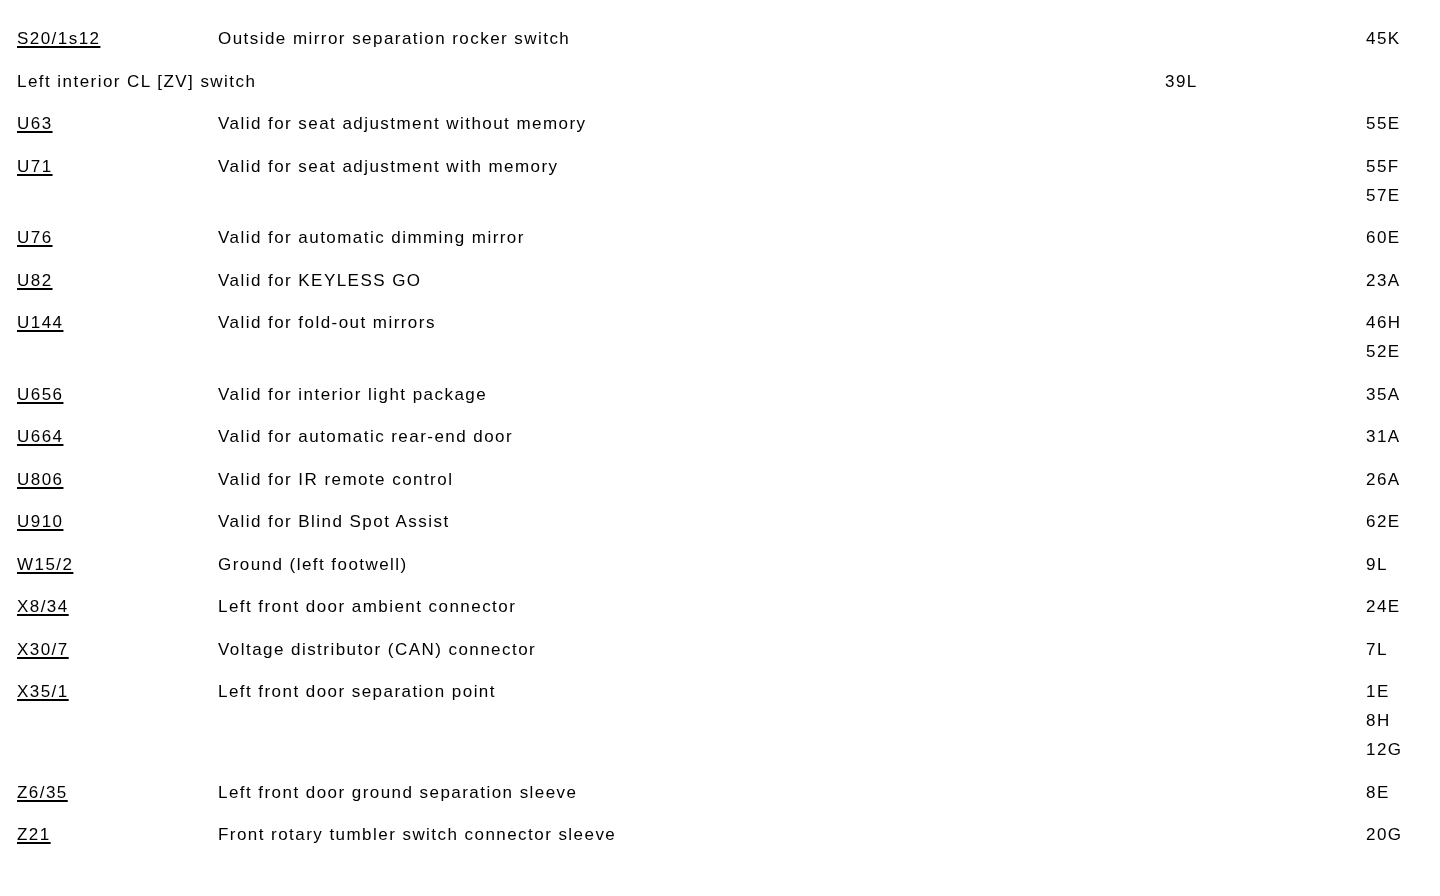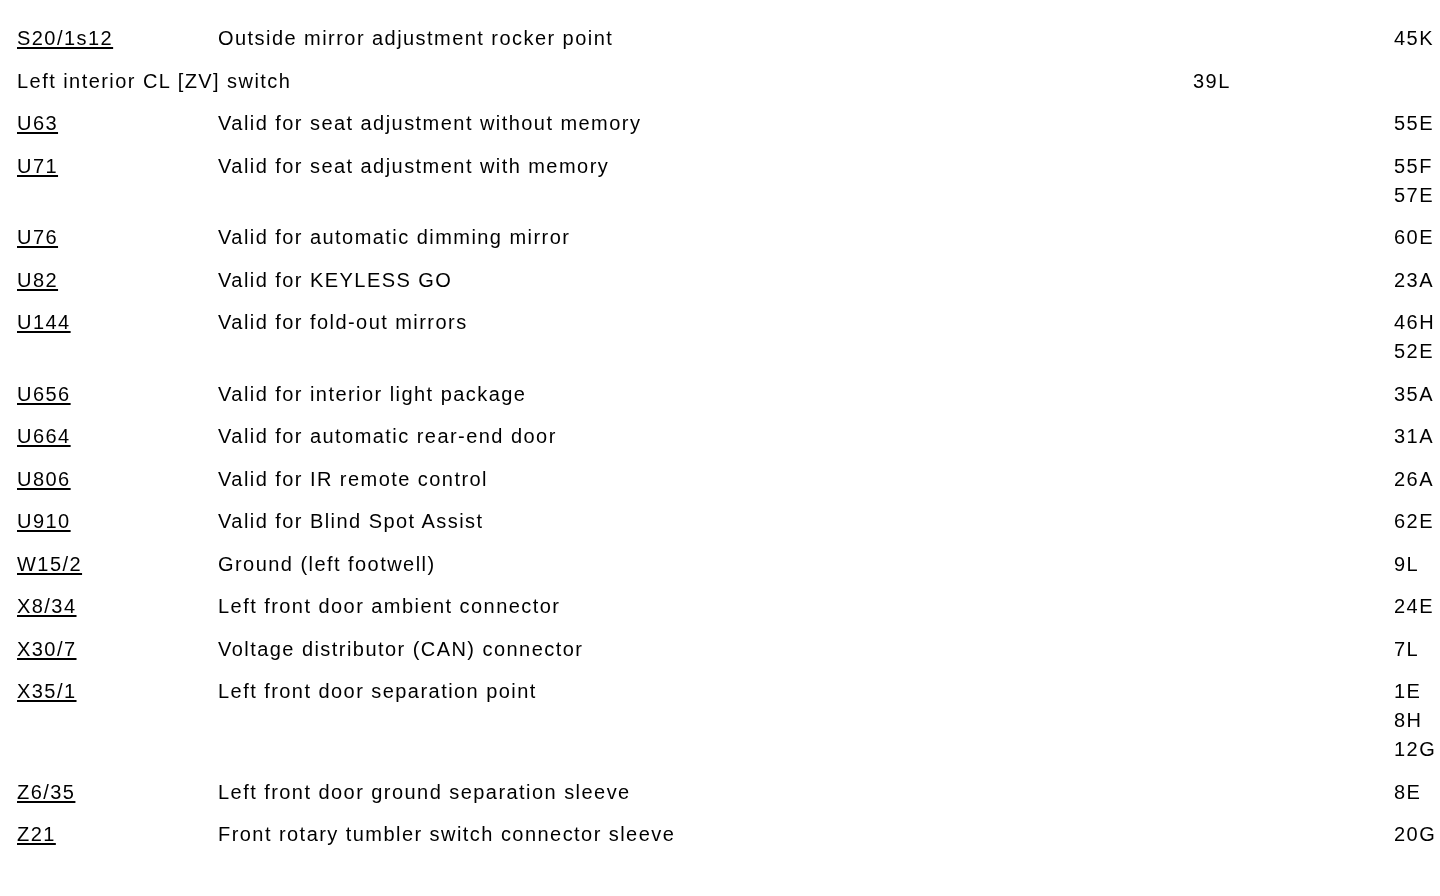--- a/index.html
+++ b/index.html
@@ -11,21 +11,21 @@
     width: 1440px;
     height: 896px;
     overflow: hidden;
     font-family: "Liberation Sans", "DejaVu Sans", sans-serif;
     color: #000000;
   }
   .legend {
     box-sizing: border-box;
     width: 1440px;
     padding: 24px 0 0 17px;
-    font-size: 20px;
+    font-size: 17px;
     line-height: 29px;
     letter-spacing: 1.45px;
   }
   .row {
     display: flex;
     align-items: flex-start;
     margin-bottom: 13.5px;
   }
   .code {
     flex: 0 0 201px;
@@ -35,30 +35,29 @@
     text-underline-offset: 2px;
     cursor: pointer;
   }
   .desc {
     flex: 0 0 1148px;
     white-space: nowrap;
   }
   .loc {
     flex: 1 1 auto;
     white-space: nowrap;
-    margin-left: 28px;
   }
 </style>
 </head>
 <body>
 
 <div class="legend">
   <div class="row">
     <span class="code">S20/1s12</span>
-    <span class="desc">Outside mirror adjustment rocker point</span>
+    <span class="desc">Outside mirror separation rocker switch</span>
     <span class="loc">
         <div>45K</div>
       </span>
   </div>
 
   <div class="row">
     <span class="desc">Left interior CL [ZV] switch</span>
     <span class="loc">
         <div>39L</div>
       </span>

